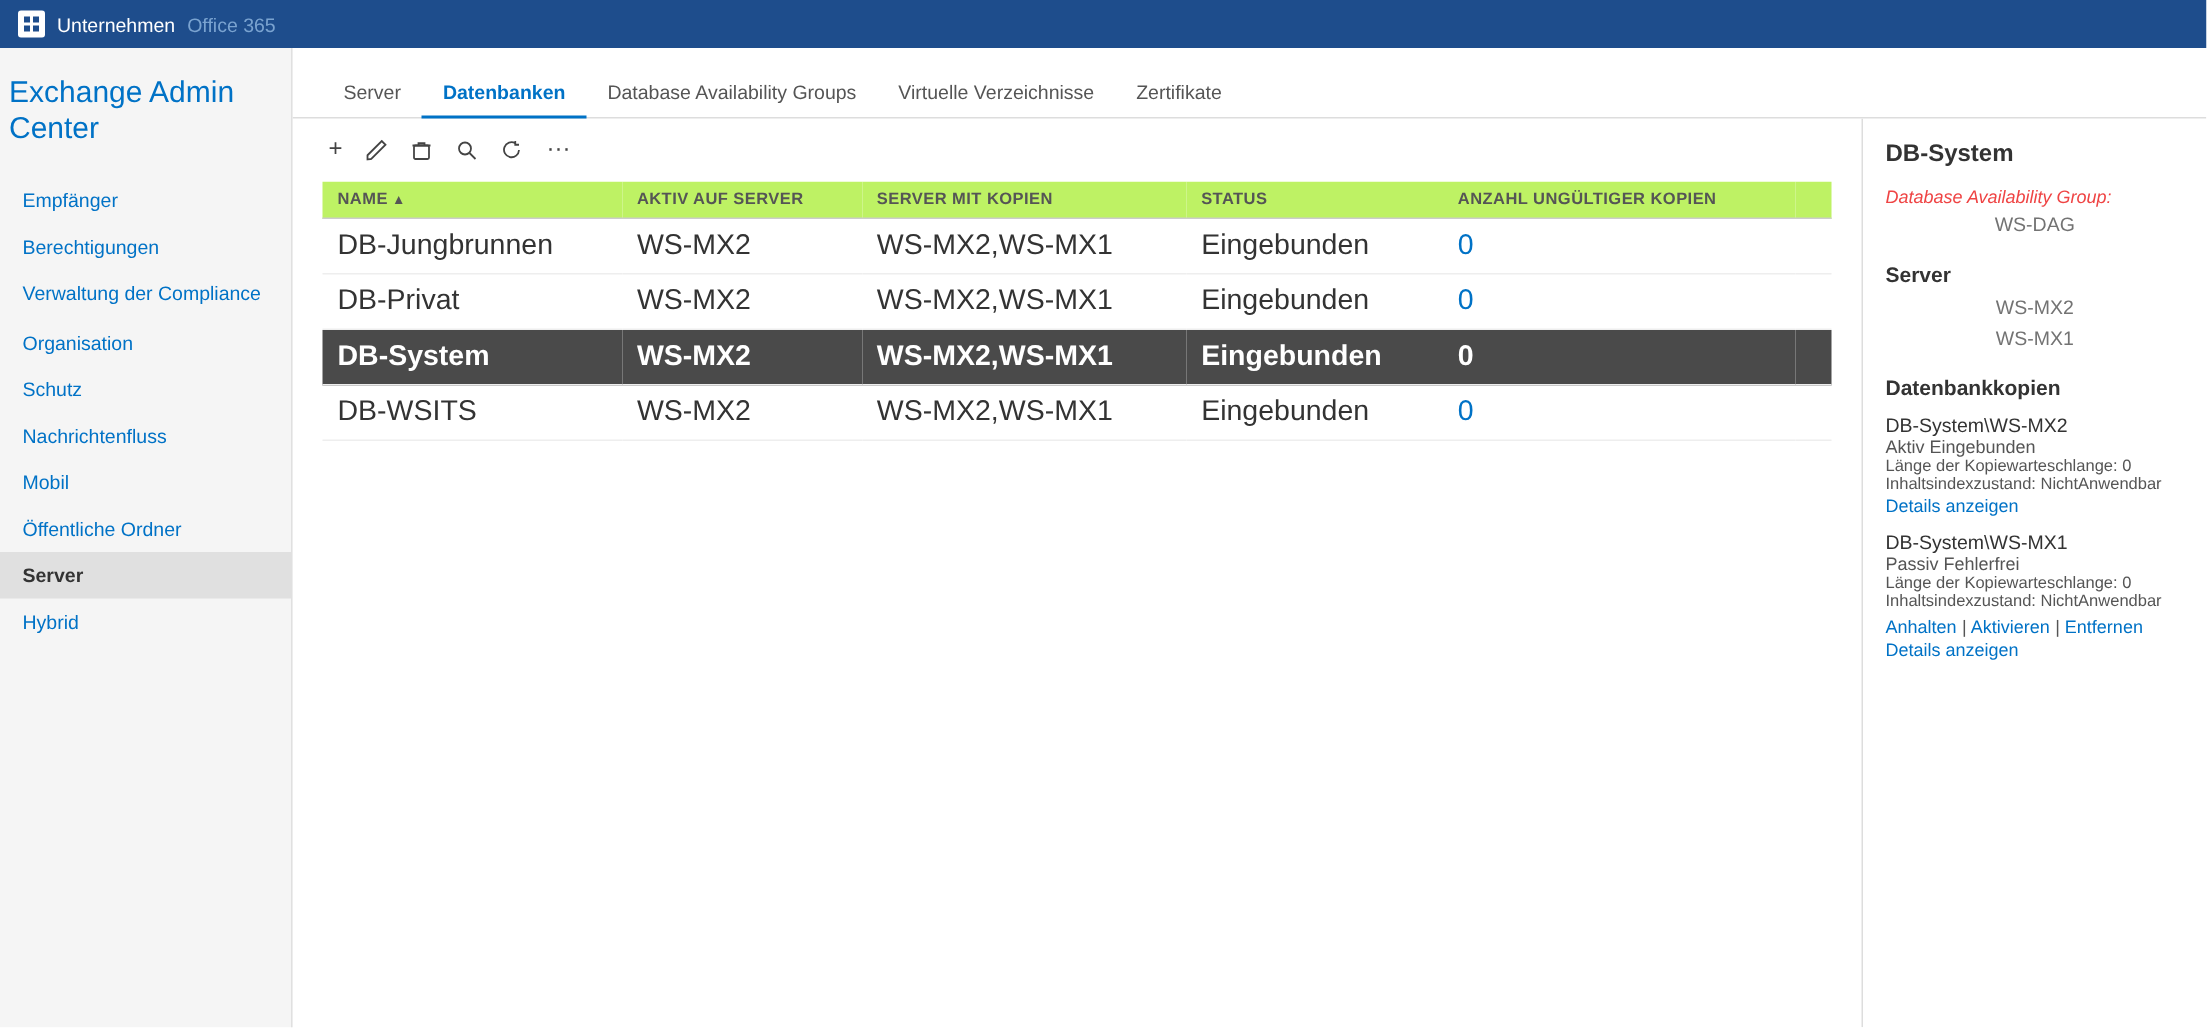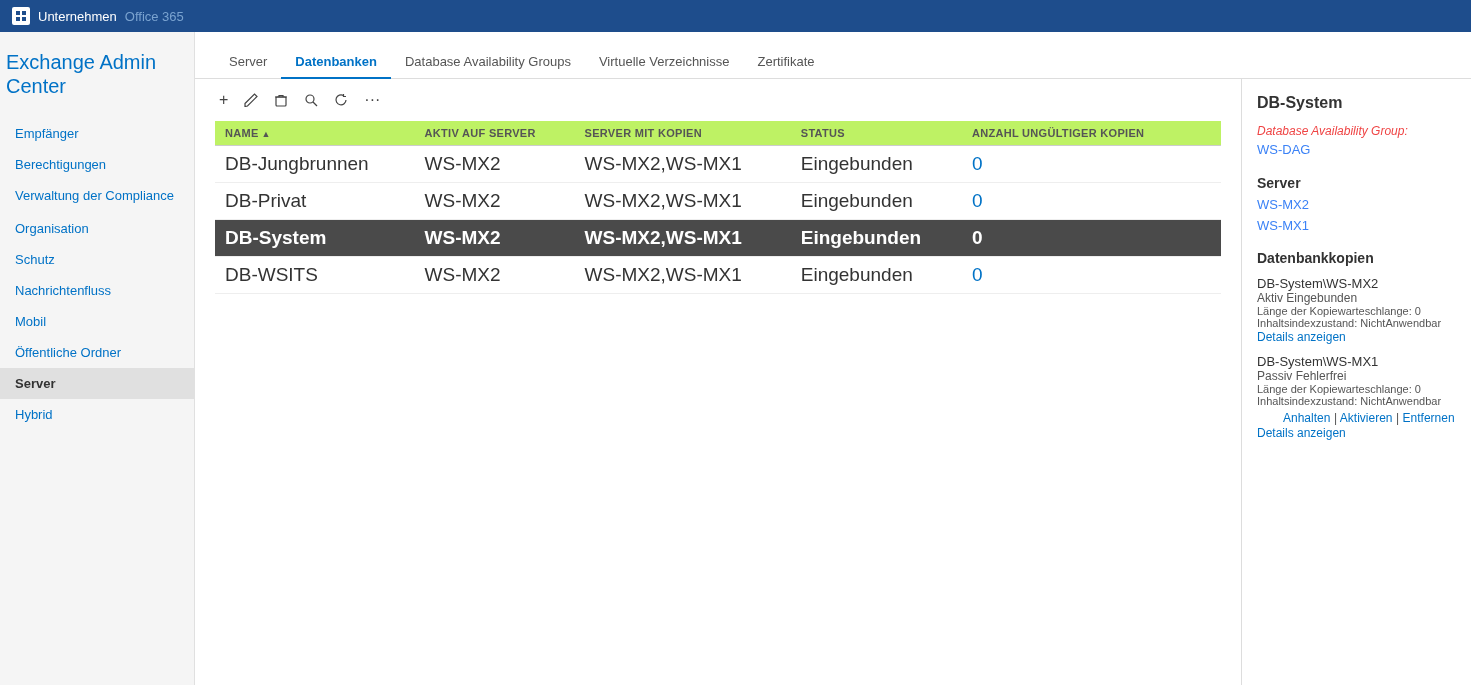--- a/index.html
+++ b/index.html
@@ -183,22 +183,23 @@
     }
     .detail-section-label {
       font-size: 12px;
       color: #ef4444;
       margin-top: 12px;
       margin-bottom: 2px;
       font-style: italic;
     }
     .detail-value {
       font-size: 13px;
-      color: #3b82f6;
+      color: #737373;
       line-height: 1.6;
+      text-align: center;
     }
     .detail-subsection-title {
       font-size: 14px;
       font-weight: 600;
       color: #333;
       margin-top: 14px;
       margin-bottom: 4px;
     }
     .detail-copy-entry {
       margin-top: 10px;
@@ -369,21 +370,21 @@
           <div class="detail-copy-meta">Länge der Kopiewarteschlange: 0</div>
           <div class="detail-copy-meta">Inhaltsindexzustand: NichtAnwendbar</div>
           <a class="detail-link">Details anzeigen</a>
         </div>
 
         <div class="detail-copy-entry">
           <div class="detail-copy-name">DB-System\WS-MX1</div>
           <div class="detail-copy-status">Passiv Fehlerfrei</div>
           <div class="detail-copy-meta">Länge der Kopiewarteschlange: 0</div>
           <div class="detail-copy-meta">Inhaltsindexzustand: NichtAnwendbar</div>
-          <div style="margin-top:3px;margin-left:26px;">
+          <div style="margin-top:3px;">
             <a class="detail-link">Anhalten</a>
             <span class="detail-link-sep"> | </span>
             <a class="detail-link">Aktivieren</a>
             <span class="detail-link-sep"> | </span>
             <a class="detail-link">Entfernen</a>
           </div>
           <a class="detail-link">Details anzeigen</a>
         </div>
       </div>
     </div>

